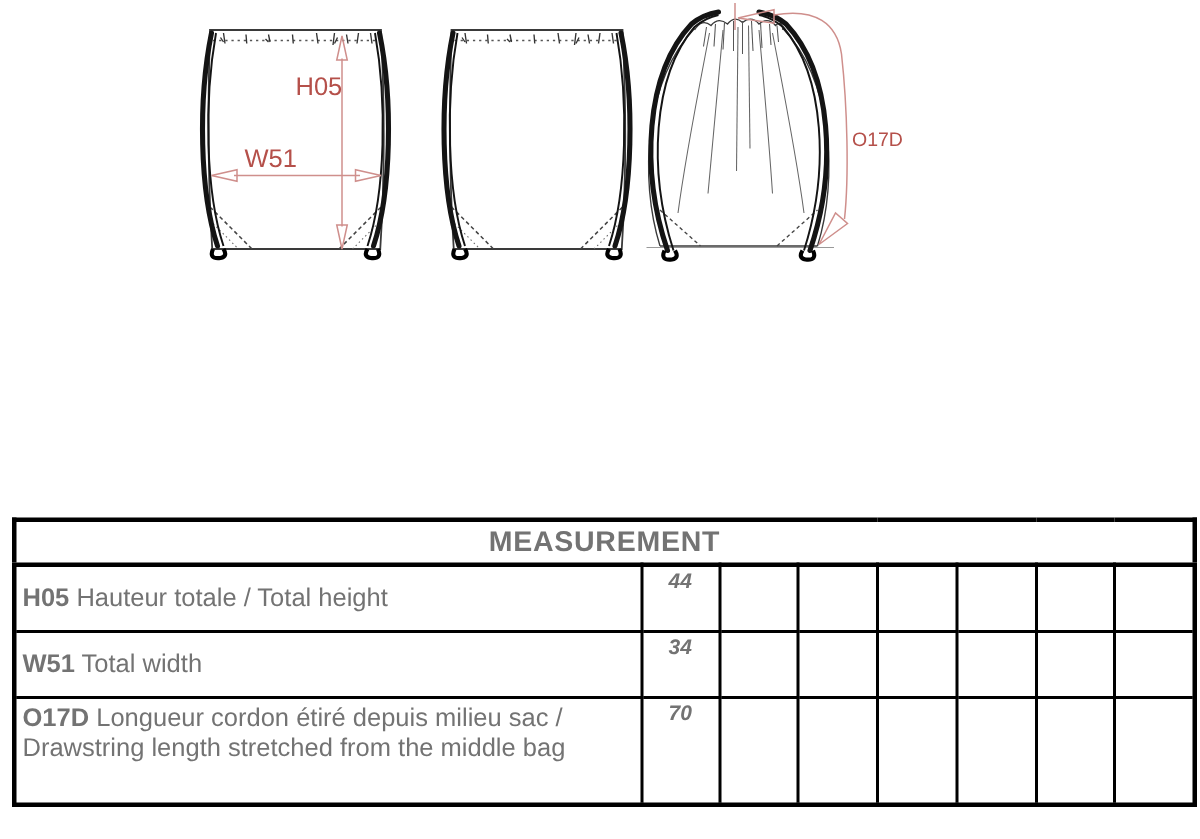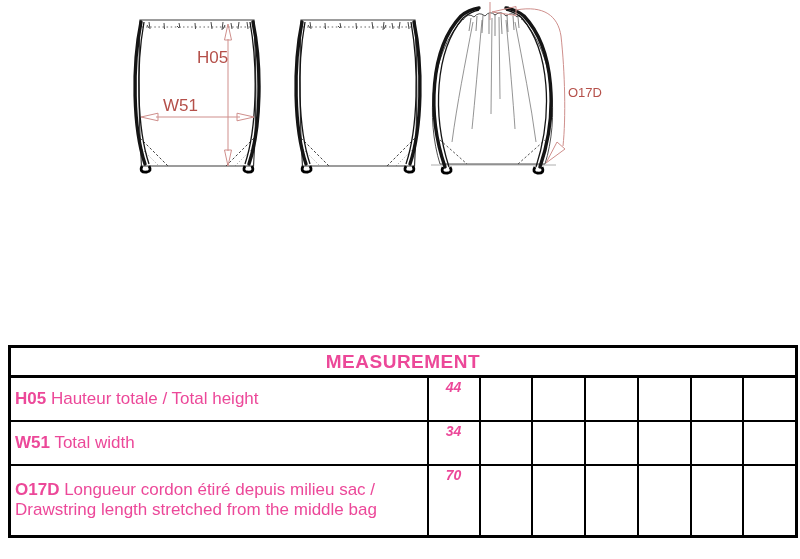--- a/index.html
+++ b/index.html
@@ -11,21 +11,21 @@
     overflow:hidden;
   }
   .drawing{position:absolute;left:0;top:0;}
   
   .meas-table{
     position:absolute;left:8px;top:345px;
     width:787px;
     border-collapse:collapse;
     table-layout:fixed;
     background:#fff;
-    color:#ec4899;
+    color:#737373;
   }
   .meas-table col.c-desc{width:418px;}
   .meas-table col.c-unit{width:52px;}
   .meas-table col.c-empty{width:52.8px;}
   .meas-table th,.meas-table td{
     border:2px solid #000;
     padding:0;
     background:#fff;
   }
   .meas-table{border:3px solid #000;}
@@ -51,21 +51,21 @@
   }
   td.desc b{font-weight:bold;}
   td.val{
     font-size:14px;font-weight:bold;
     text-align:center;vertical-align:top;
     padding-top:1px;
     font-style:italic;
   }
   tr.r-meas{height:44px;}
   tr.r-meas-tall{height:72px;}
-  tr.r-meas-tall td.desc{vertical-align:top;padding-top:14px;}
+  tr.r-meas-tall td.desc{vertical-align:top;padding-top:3px;}
 </style>
 </head>
 <body>
 
 <div class="sheet">
 
   <svg class="drawing" width="800" height="230" viewBox="0 0 800 230">
     <defs>
       <g id="bagFront">
 

